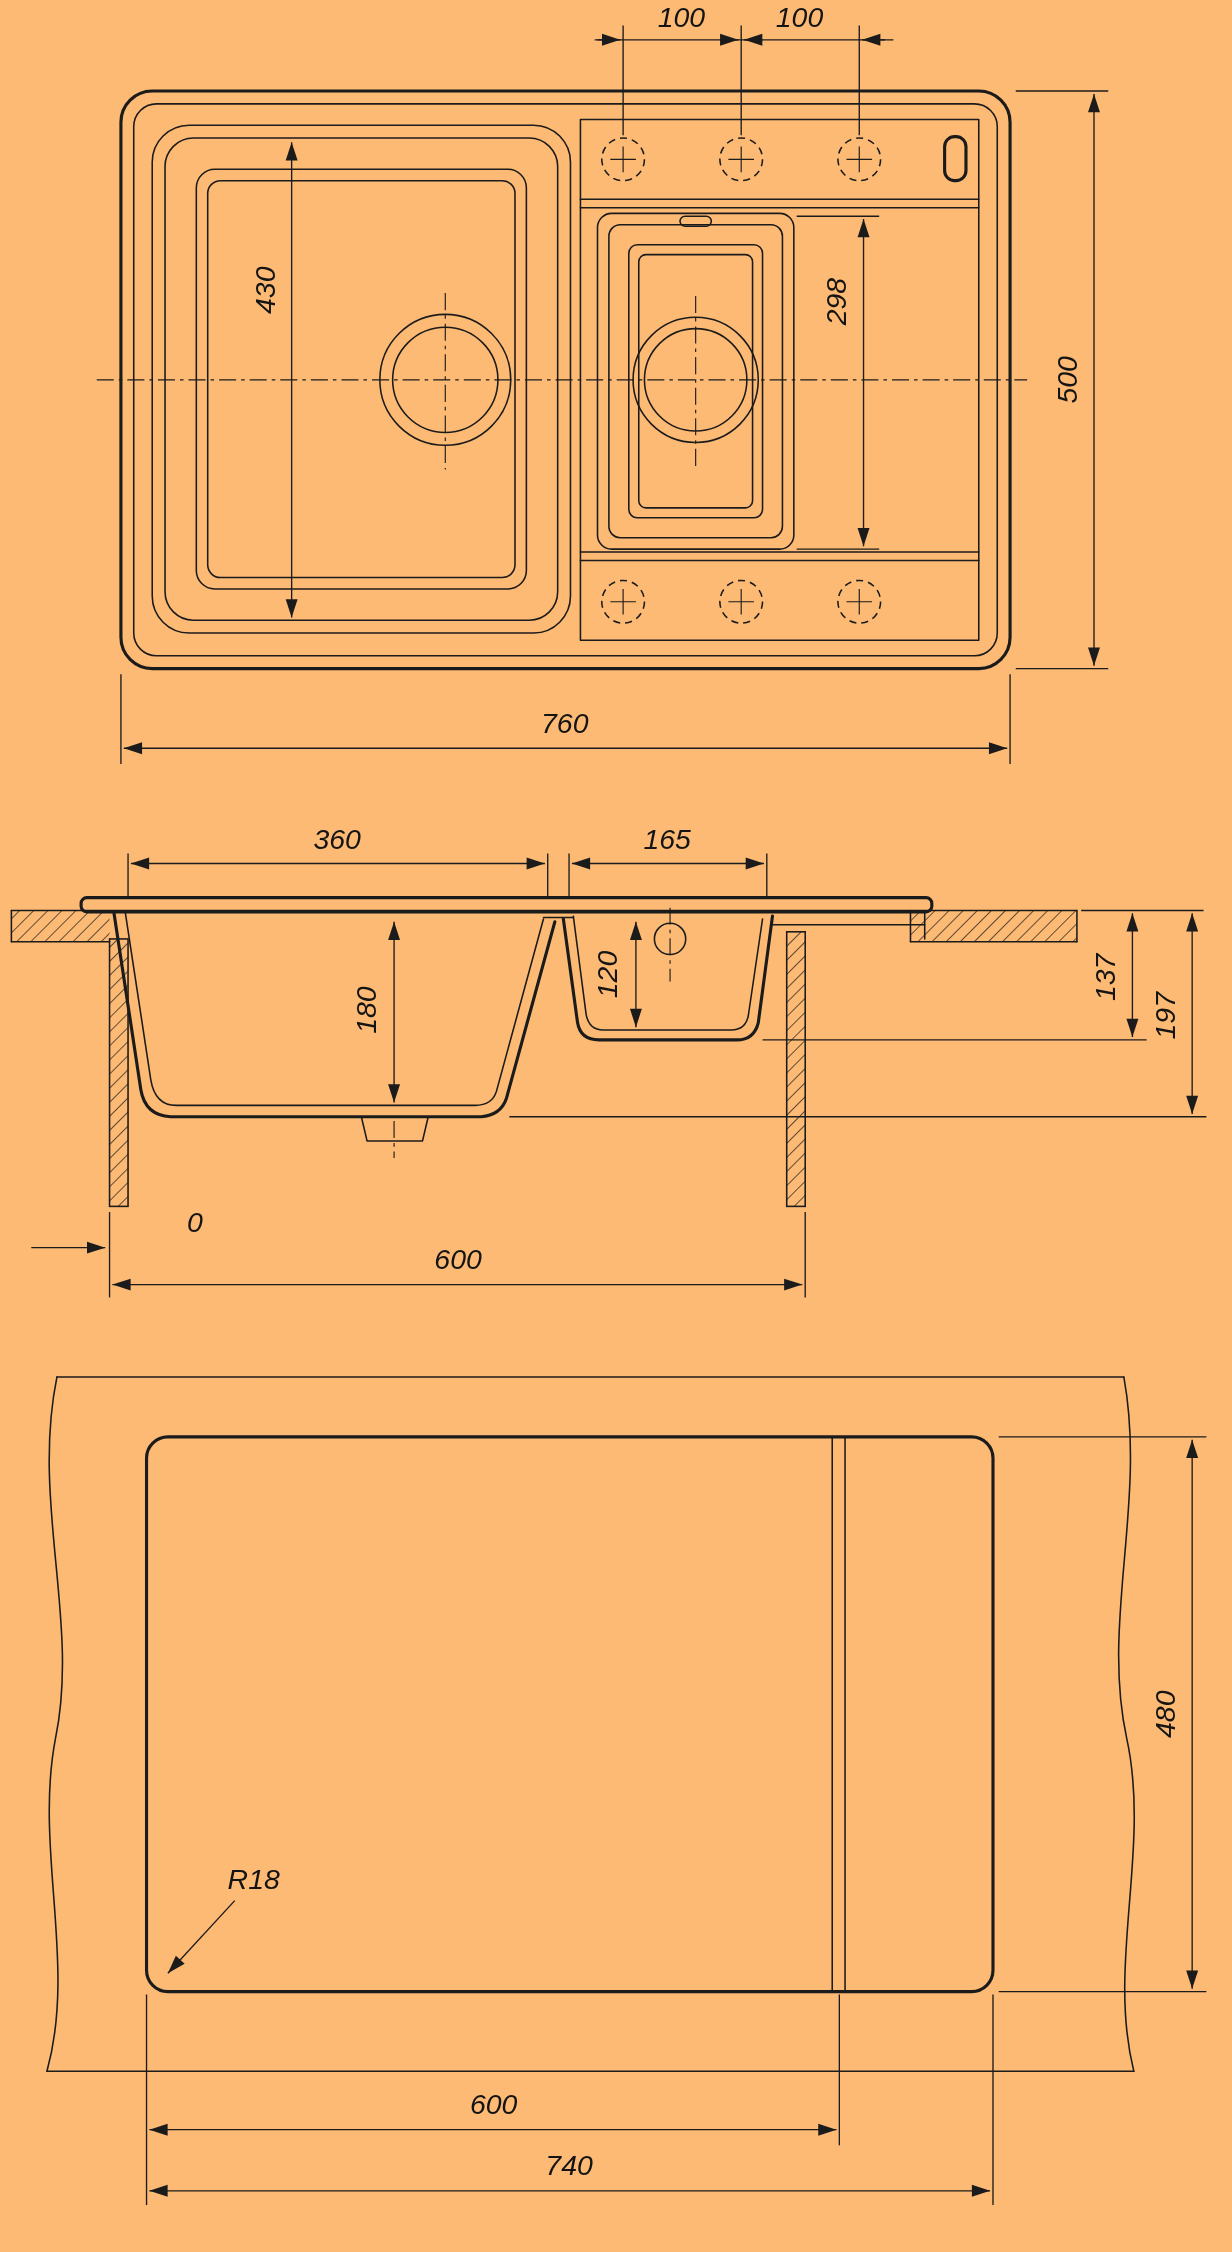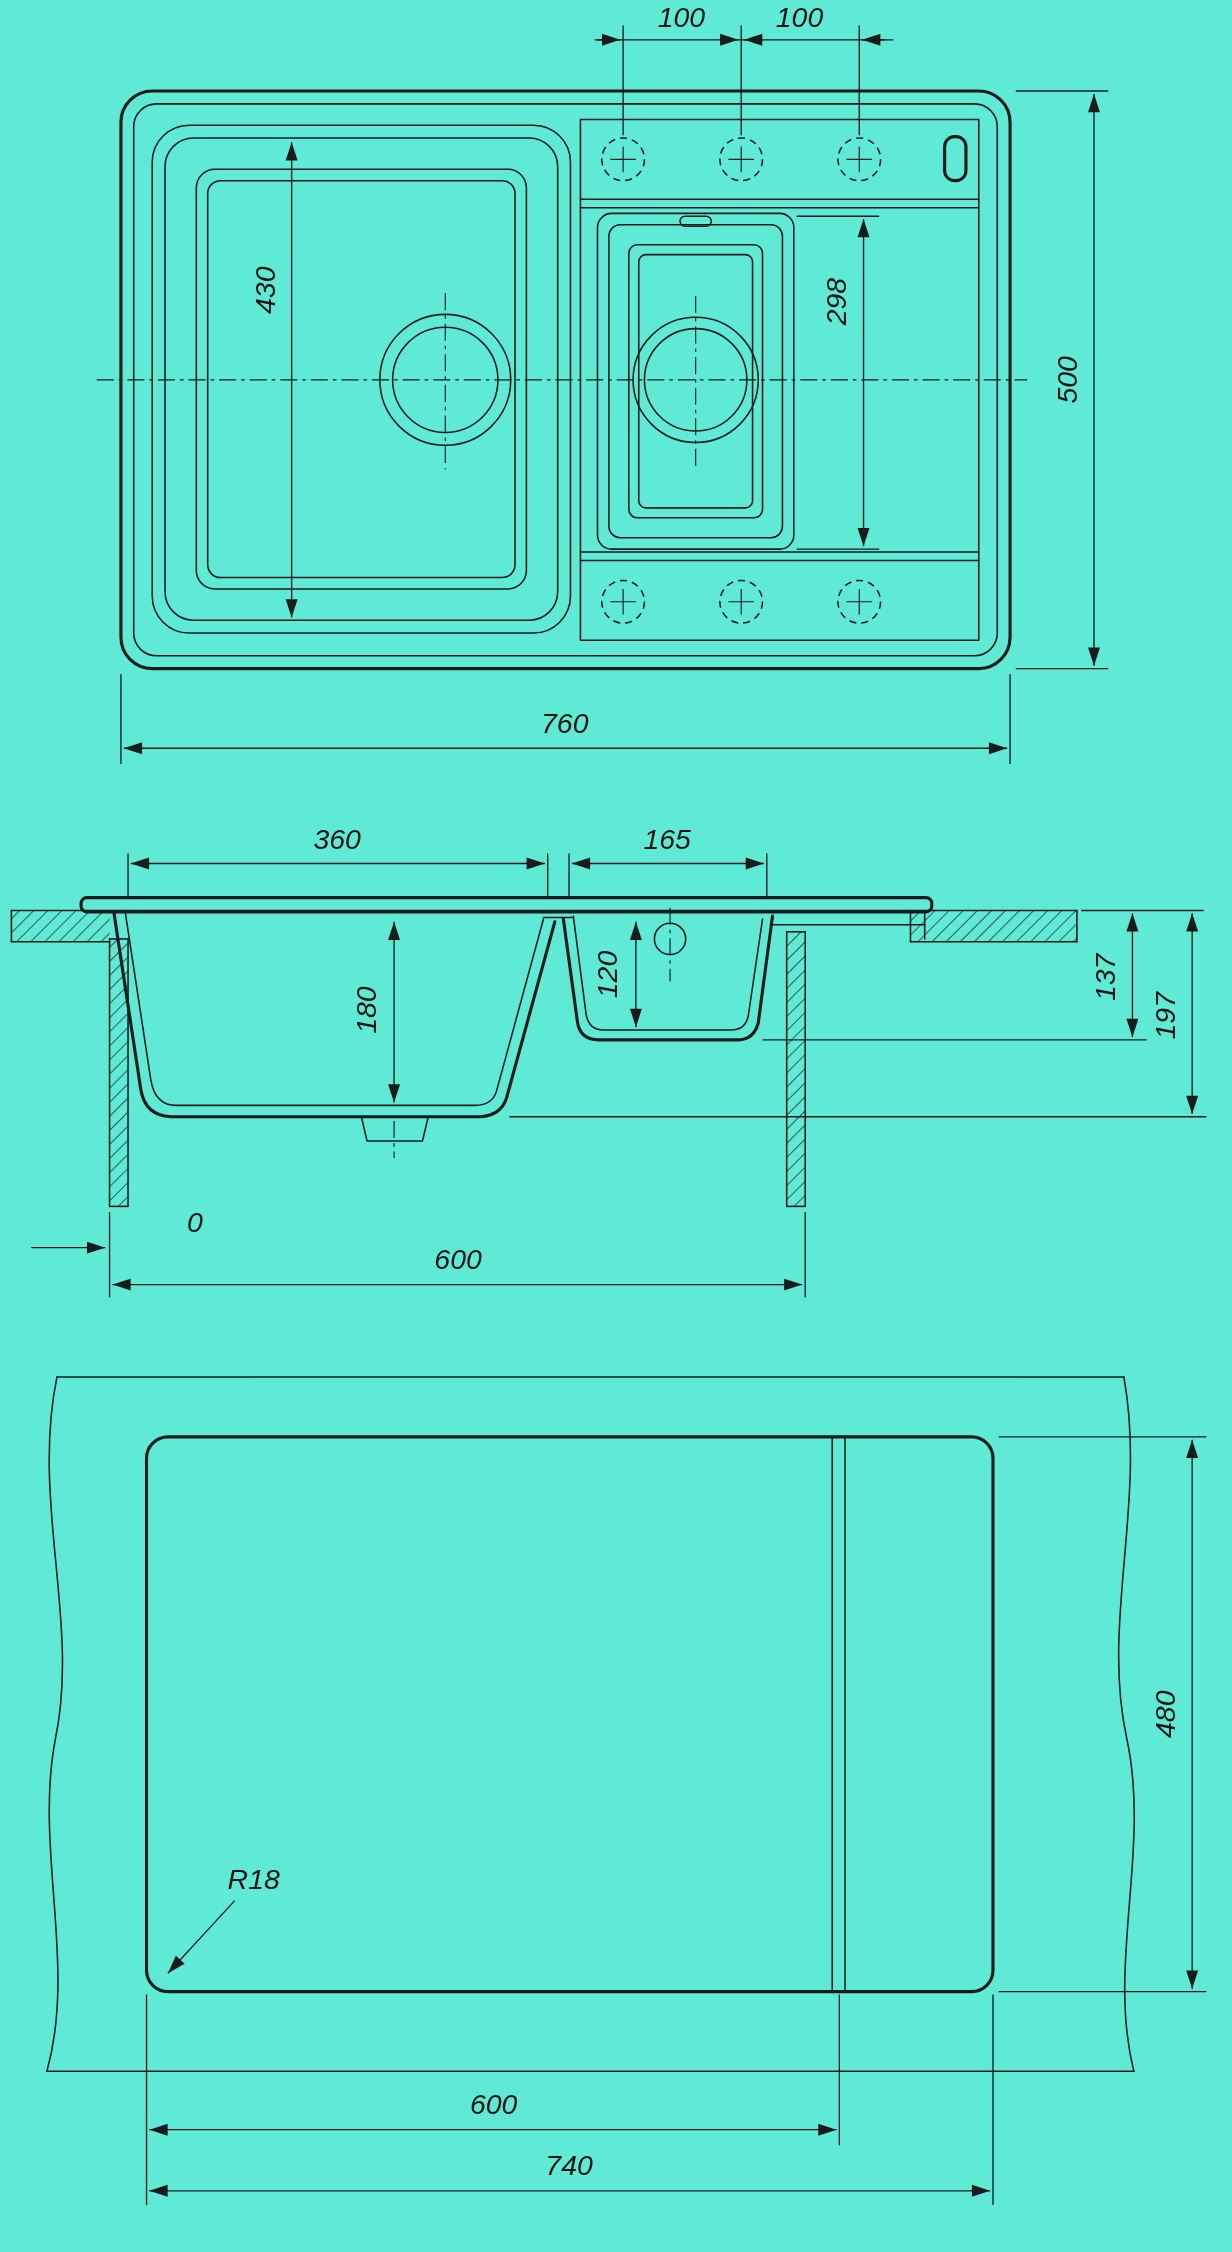--- a/index.html
+++ b/index.html
@@ -1,16 +1,16 @@
 <!DOCTYPE html>
 <html><head>
 <meta charset="utf-8">
 <style>
   html,body { margin:0; padding:0; background:#ffffff; }
-  .page { width:1232px; height:2252px; background:#5eead4; position:relative; overflow:hidden; }
+  .page { width:1232px; height:2252px; background:#fdba74; position:relative; overflow:hidden; }
   svg { display:block; }
   .lw2  { fill:none; stroke:#1b1b1b; stroke-width:2.2; stroke-linecap:round; stroke-linejoin:round; }
   .lw1  { fill:none; stroke:#1b1b1b; stroke-width:1.1; stroke-linecap:round; stroke-linejoin:round; }
   .lw05 { fill:none; stroke:#1b1b1b; stroke-width:0.8; }
   .dash { fill:none; stroke:#1b1b1b; stroke-width:1.1; stroke-dasharray:5 3.5; }
   .cl   { fill:none; stroke:#1b1b1b; stroke-width:0.8; stroke-dasharray:12 3.5 2.5 3.5; }
   .dim line, .dim path { stroke:#1b1b1b; stroke-width:0.95; fill:none; }
   .dim text { font-family:"Liberation Sans", sans-serif; font-style:italic; font-size:20px;
               fill:#141414; text-anchor:middle; }
   .dim text.ta-start { text-anchor:start; }

